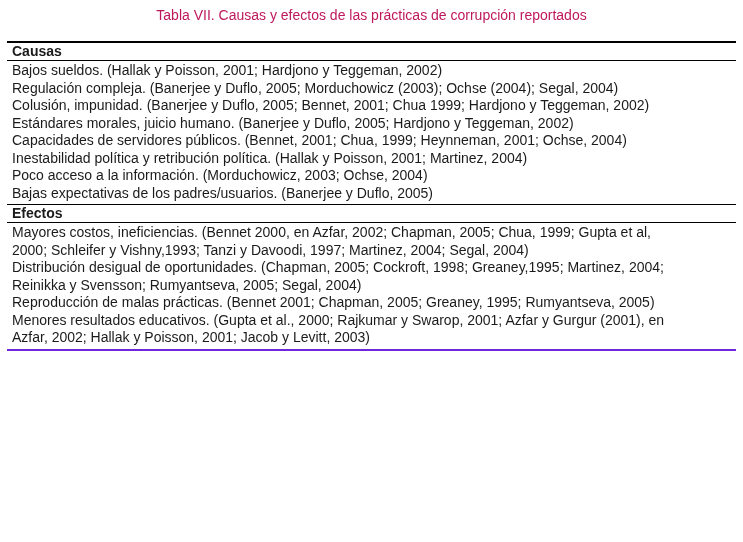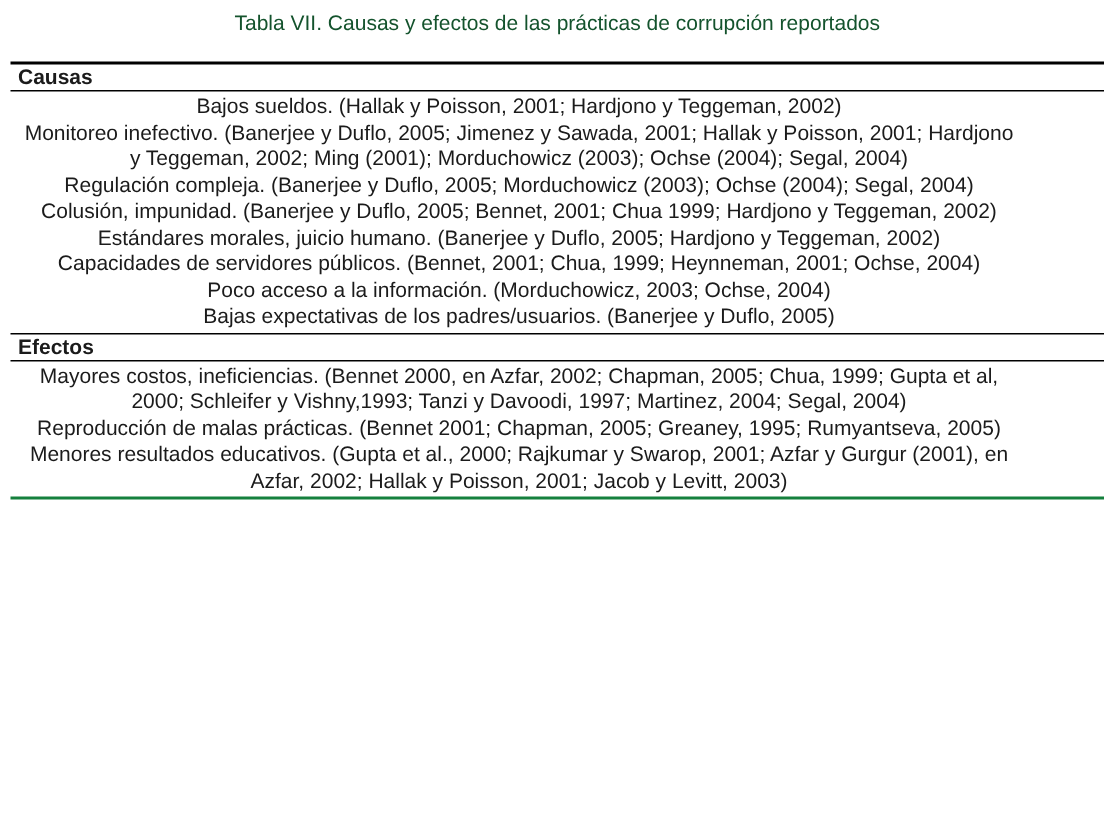--- a/index.html
+++ b/index.html
@@ -12,69 +12,69 @@
     height: 542px;
     font-family: "Liberation Sans", sans-serif;
     color: #1b1b1b;
     overflow: hidden;
   }
   .page-title {
     margin: 7px 10px 0 10px;
     text-align: center;
     font-size: 14px;
     line-height: 16px;
-    color: #14532d;
+    color: #be185d;
   }
   .data-table {
     margin: 18px 7px 0 7px;
     width: 729px;
     box-sizing: border-box;
     border-top: 2px solid #000000;
-    border-bottom: 2px solid #15803d;
+    border-bottom: 2px solid #6d28d9;
   }
   .section-header {
     font-weight: bold;
     font-size: 14px;
     line-height: 15px;
     padding: 1px 8px 1px 5px;
     border-bottom: 1px solid #000000;
   }
   .section + .section .section-header {
     border-top: 1px solid #000000;
   }
   .rows {
     padding: 1px 0 2px 0;
-    text-align: center;
   }
   .row {
     font-size: 14px;
     line-height: 17.5px;
     padding: 0 56px 0 5px;
   }
 </style>
 </head>
 <body>
 
 <div class="page-title">Tabla VII. Causas y efectos de las prácticas de corrupción reportados</div>
 
 <div class="data-table">
     <div class="section">
       <div class="section-header">Causas</div>
       <div class="rows">
         <div class="row">Bajos sueldos. (Hallak y Poisson, 2001; Hardjono y Teggeman, 2002)</div>
-        <div class="row">Monitoreo inefectivo. (Banerjee y Duflo, 2005; Jimenez y Sawada, 2001; Hallak y Poisson, 2001; Hardjono y Teggeman, 2002; Ming (2001); Morduchowicz (2003); Ochse (2004); Segal, 2004)</div>
         <div class="row">Regulación compleja. (Banerjee y Duflo, 2005; Morduchowicz (2003); Ochse (2004); Segal, 2004)</div>
         <div class="row">Colusión, impunidad. (Banerjee y Duflo, 2005; Bennet, 2001; Chua 1999; Hardjono y Teggeman, 2002)</div>
         <div class="row">Estándares morales, juicio humano. (Banerjee y Duflo, 2005; Hardjono y Teggeman, 2002)</div>
         <div class="row">Capacidades de servidores públicos. (Bennet, 2001; Chua, 1999; Heynneman, 2001; Ochse, 2004)</div>
+        <div class="row">Inestabilidad política y retribución política. (Hallak y Poisson, 2001; Martinez, 2004)</div>
         <div class="row">Poco acceso a la información. (Morduchowicz, 2003; Ochse, 2004)</div>
         <div class="row">Bajas expectativas de los padres/usuarios. (Banerjee y Duflo, 2005)</div>
       </div>
     </div>
     <div class="section">
       <div class="section-header">Efectos</div>
       <div class="rows">
         <div class="row">Mayores costos, ineficiencias. (Bennet 2000, en Azfar, 2002; Chapman, 2005; Chua, 1999; Gupta et al, 2000; Schleifer y Vishny,1993; Tanzi y Davoodi, 1997; Martinez, 2004; Segal, 2004)</div>
+        <div class="row">Distribución desigual de oportunidades. (Chapman, 2005; Cockroft, 1998; Greaney,1995; Martinez, 2004; Reinikka y Svensson; Rumyantseva, 2005; Segal, 2004)</div>
         <div class="row">Reproducción de malas prácticas. (Bennet 2001; Chapman, 2005; Greaney, 1995; Rumyantseva, 2005)</div>
         <div class="row">Menores resultados educativos. (Gupta et al., 2000; Rajkumar y Swarop, 2001; Azfar y Gurgur (2001), en Azfar, 2002; Hallak y Poisson, 2001; Jacob y Levitt, 2003)</div>
       </div>
     </div>
   </div>
 
 </body></html>

